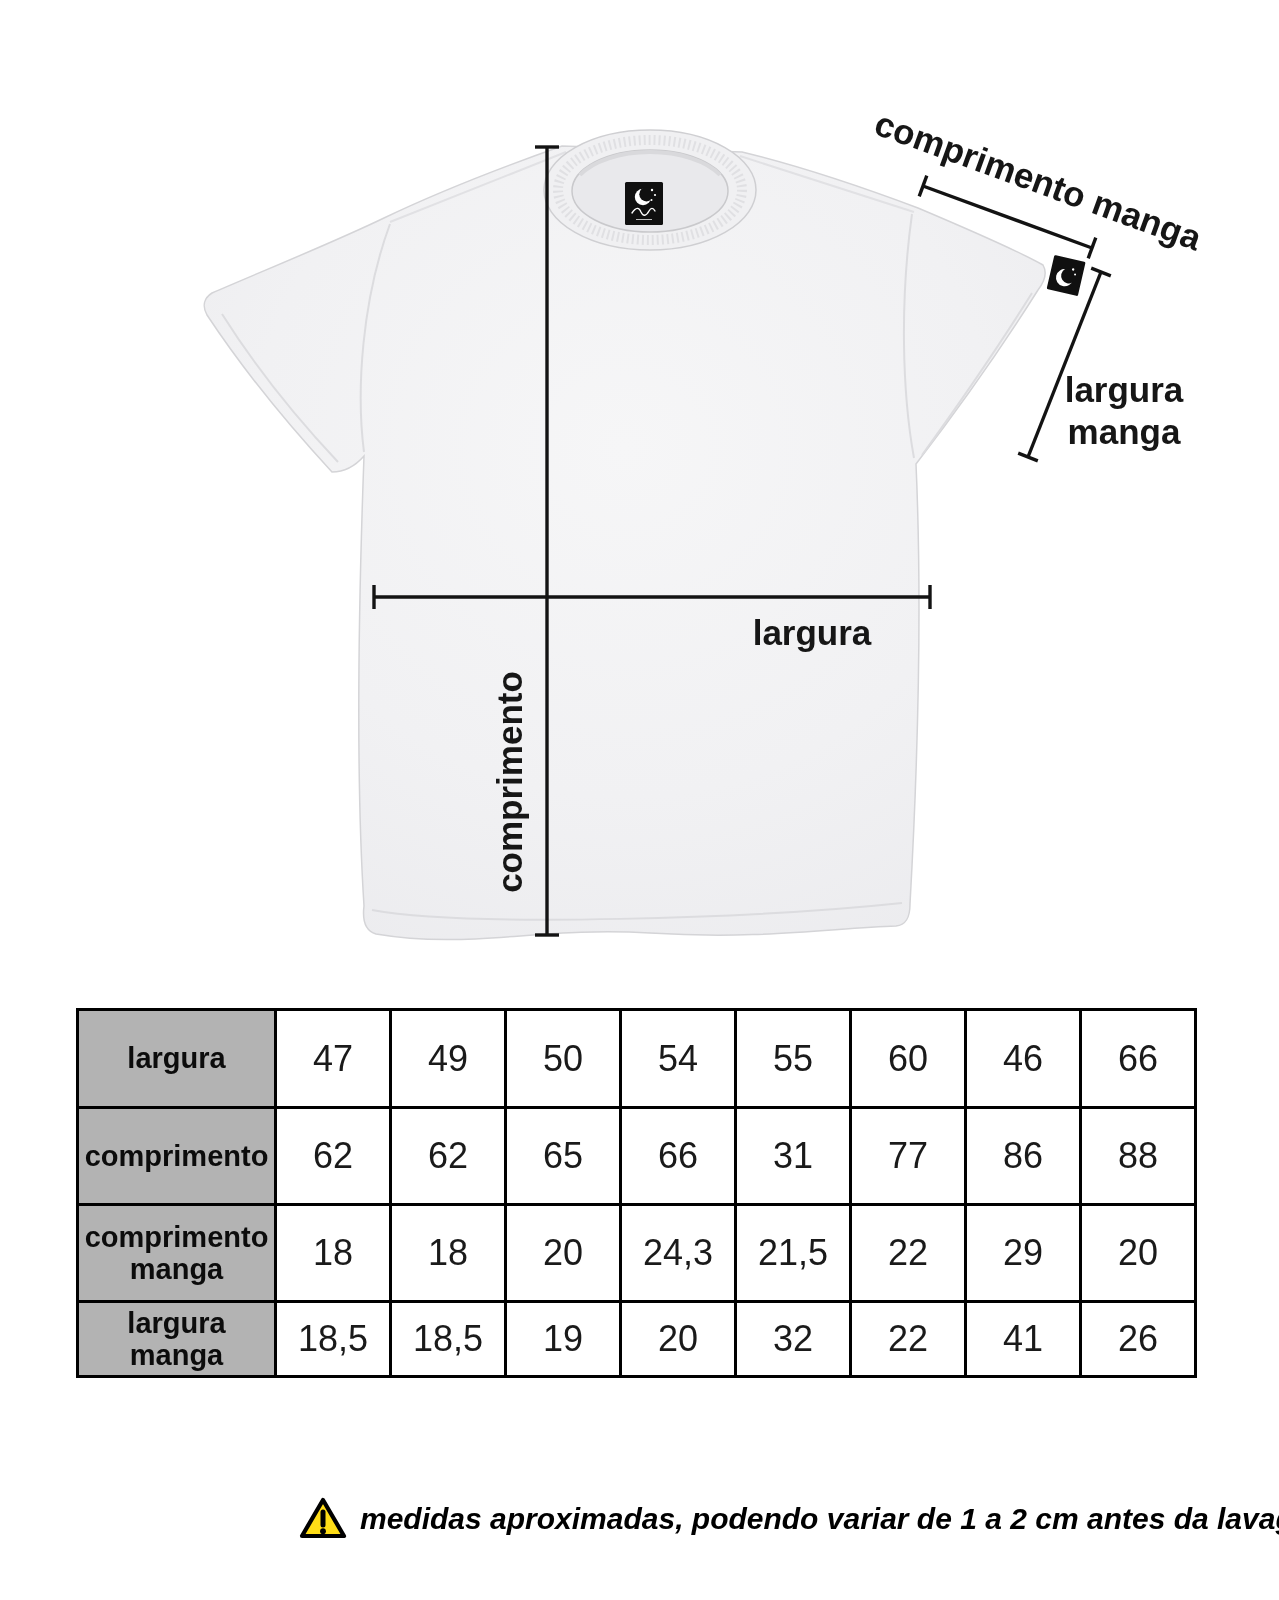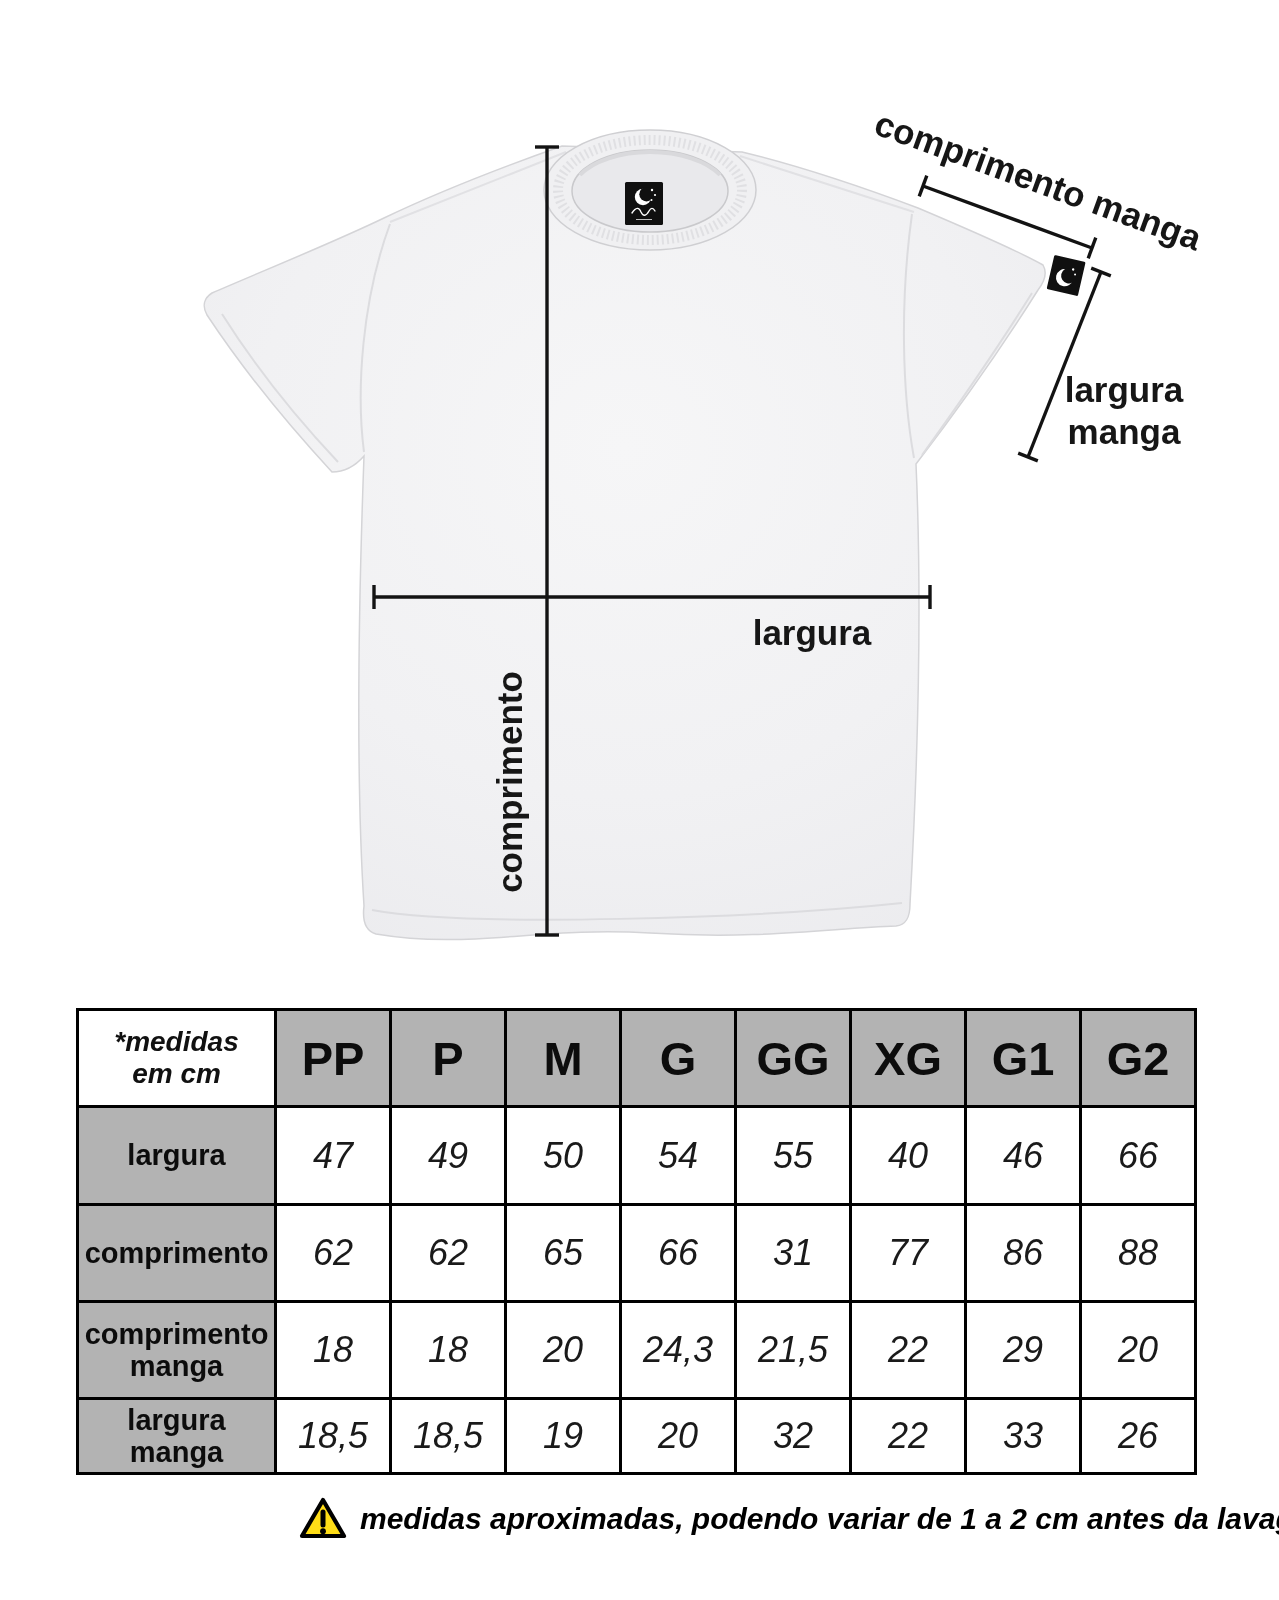--- a/index.html
+++ b/index.html
@@ -8,21 +8,21 @@
   svg{display:block;}
   .illustration{position:absolute;top:0;left:0;}
 
   
   table.size{position:absolute;left:76px;top:1008px;border-collapse:collapse;table-layout:fixed;}
   table.size td,table.size th{border:3px solid #000;padding:0;text-align:center;vertical-align:middle;}
   td.corner{border:none;background:#ffffff;}
   .corner-inner{font-weight:700;font-style:italic;font-size:28px;line-height:1.14;color:#111;}
   th.size-col{background:#b3b3b3;font-weight:800;font-size:47px;color:#0c0c0c;letter-spacing:0px;}
   th.row-label{background:#b3b3b3;font-weight:700;font-size:29px;line-height:1.12;color:#0c0c0c;}
-  td.val{background:#ffffff;font-style:italic;font-weight:300;font-size:36px;color:#1a1a1a;}
+  td.val{background:#ffffff;font-weight:300;font-size:36px;color:#1a1a1a;}
 
   
   .footer{position:absolute;left:299px;top:1496px;display:flex;align-items:center;gap:13px;}
   .footer-text{font-size:30px;font-weight:700;font-style:italic;color:#000;white-space:nowrap;}
 </style>
 </head>
 <body>
 
 <div class="canvas">
 
@@ -135,44 +135,28 @@
       <col style="width:115px">
         <col style="width:115px">
         <col style="width:115px">
         <col style="width:115px">
       <col style="width:115px">
         <col style="width:115px">
         <col style="width:115px">
         <col style="width:115px">
     </colgroup>
     <tbody>
-        <tr style="height:97px">
-      <td class="corner">
-        <div class="corner-inner">
-          <div>*medidas</div>
-          <div>em cm</div>
-        </div>
-      </td>
-      <th class="size-col">PP</th>
-      <th class="size-col">P</th>
-      <th class="size-col">M</th>
-      <th class="size-col">G</th>
-      <th class="size-col">GG</th>
-      <th class="size-col">XG</th>
-      <th class="size-col">G1</th>
-      <th class="size-col">G2</th>
-    </tr>
     <tr style="height:98px">
       <th class="row-label">largura</th>
       <td class="val">47</td>
       <td class="val">49</td>
       <td class="val">50</td>
       <td class="val">54</td>
       <td class="val">55</td>
-      <td class="val">40</td>
+      <td class="val">60</td>
       <td class="val">46</td>
       <td class="val">66</td>
     </tr>
     <tr style="height:97px">
       <th class="row-label">comprimento</th>
       <td class="val">62</td>
       <td class="val">62</td>
       <td class="val">65</td>
       <td class="val">66</td>
       <td class="val">31</td>
@@ -192,21 +176,21 @@
       <td class="val">20</td>
     </tr>
     <tr style="height:75px">
       <th class="row-label">largura manga</th>
       <td class="val">18,5</td>
       <td class="val">18,5</td>
       <td class="val">19</td>
       <td class="val">20</td>
       <td class="val">32</td>
       <td class="val">22</td>
-      <td class="val">33</td>
+      <td class="val">41</td>
       <td class="val">26</td>
     </tr>
   </tbody>
     </table>
 
   <div class="footer">
     <svg width="48" height="45" viewBox="0 0 48 45">
       <polygon points="24,4 45,40 3,40" fill="#ffdd17" stroke="#000000" stroke-width="4.2" stroke-linejoin="round"></polygon>
       <line x1="24" y1="16" x2="24" y2="29" stroke="#000000" stroke-width="5" stroke-linecap="round"></line>
       <circle cx="24" cy="35.2" r="2.9" fill="#000000"></circle>

